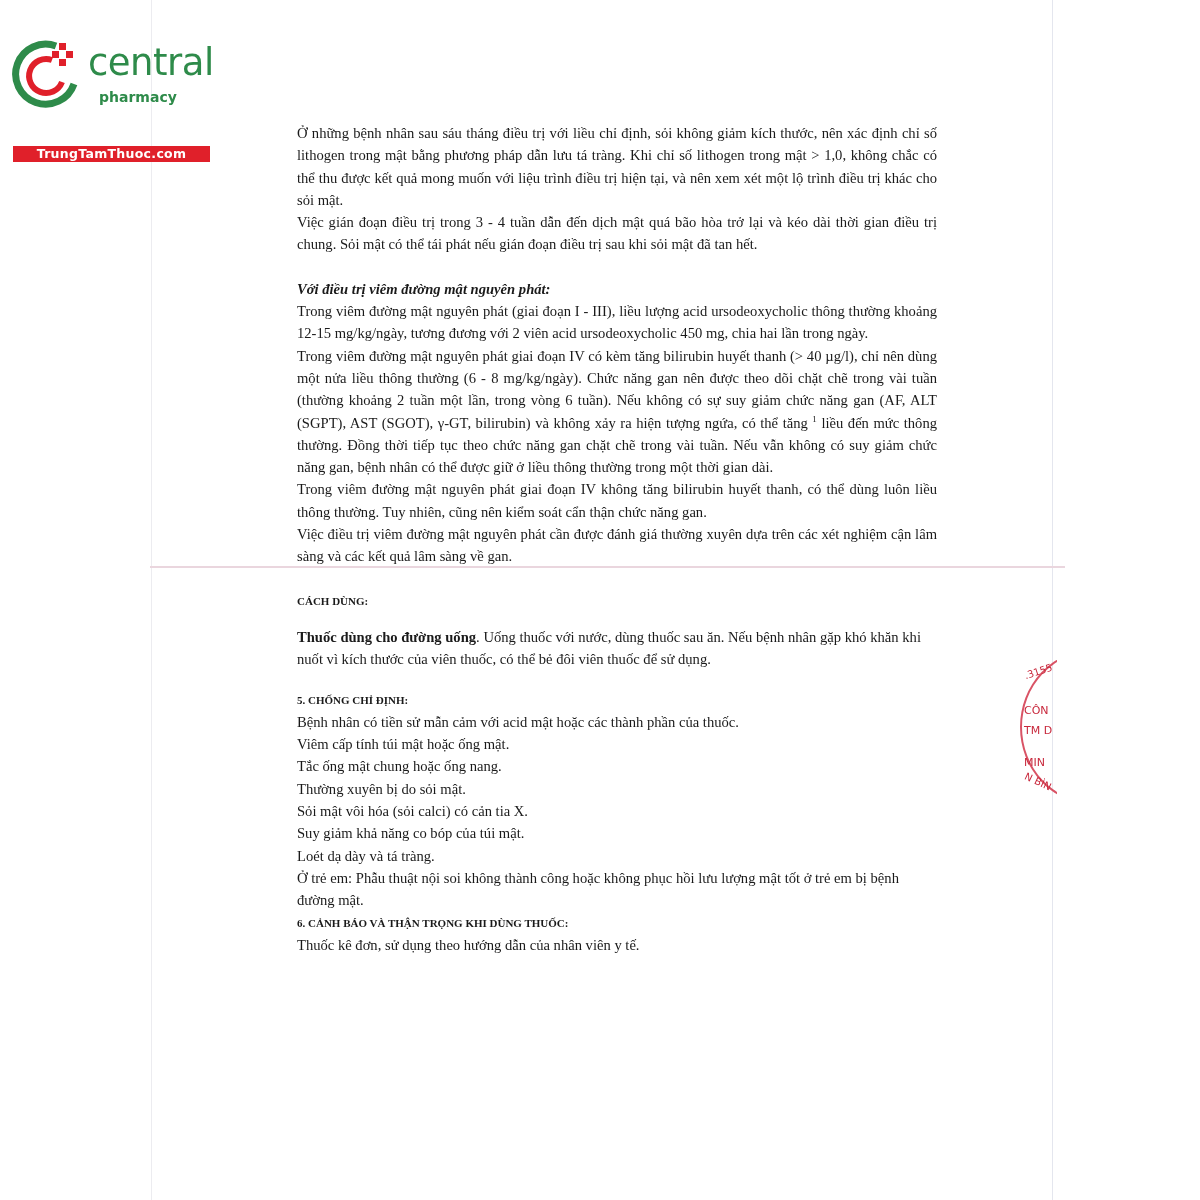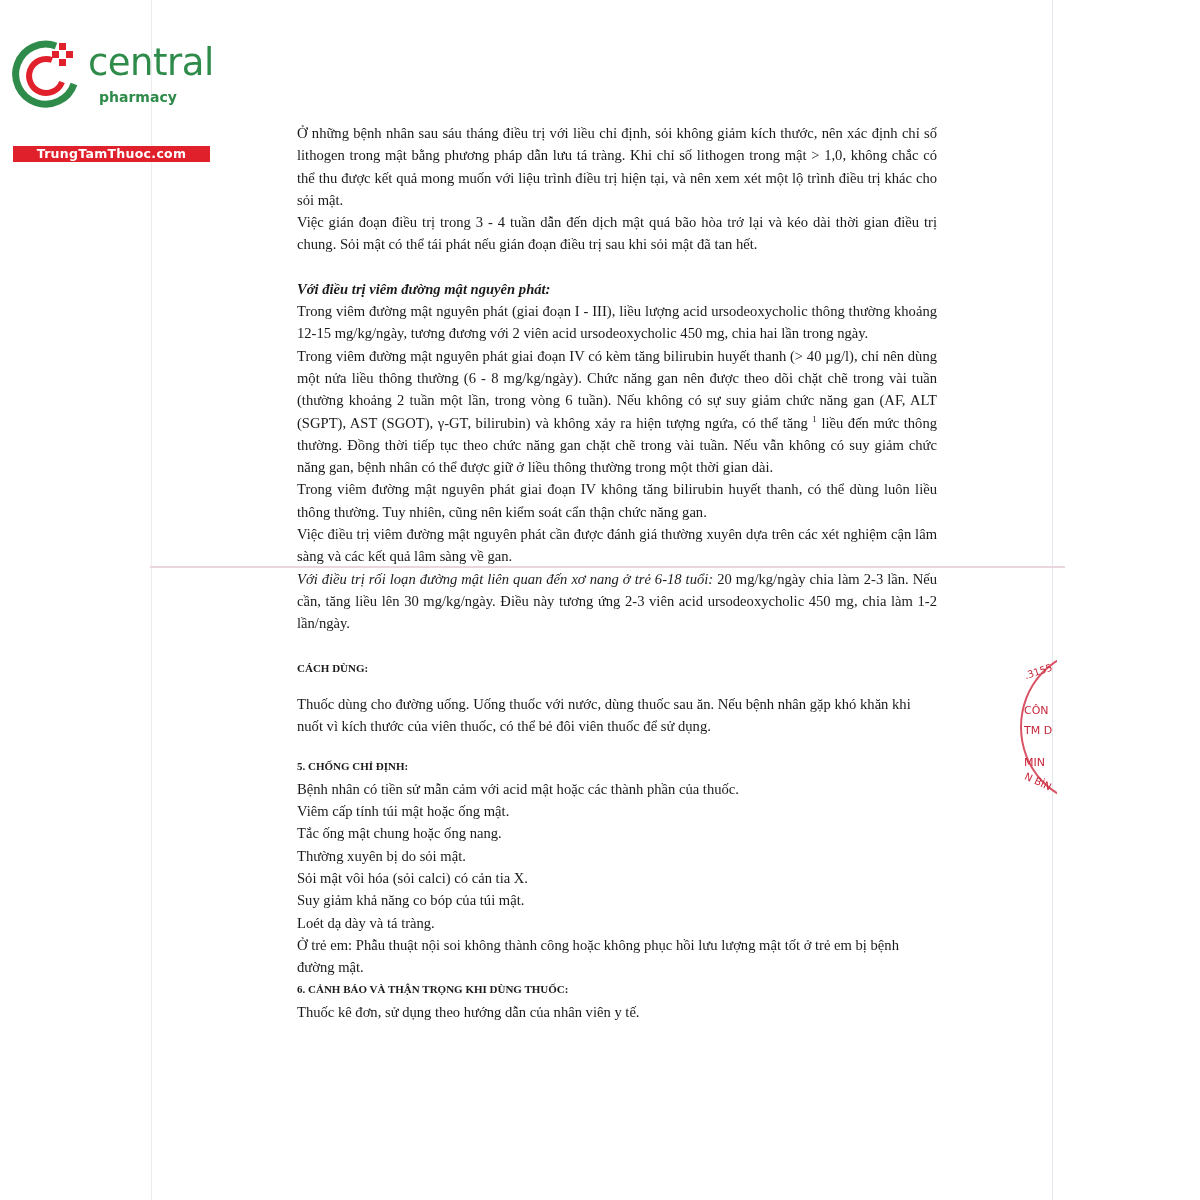--- a/index.html
+++ b/index.html
@@ -110,21 +110,21 @@
     .subhead {
       font-style: italic;
       font-weight: bold;
     }
     .italic { font-style: italic; }
     .heading {
       font-weight: bold;
       font-size: 11px;
       margin: 0;
     }
-    .bold { font-weight: normal; }
+    .bold { font-weight: bold; }
     sup { font-size: 9px; line-height: 0; }
     .left { text-align: left !important; }
 
     
     .stamp {
       position: absolute;
       left: 1012px;
       top: 648px;
       width: 45px;
       height: 160px;
@@ -178,21 +178,20 @@
   <p>Ở những bệnh nhân sau sáu tháng điều trị với liều chỉ định, sỏi không giảm kích thước, nên xác định chỉ số lithogen trong mật bằng phương pháp dẫn lưu tá tràng. Khi chỉ số lithogen trong mật &gt; 1,0, không chắc có thể thu được kết quả mong muốn với liệu trình điều trị hiện tại, và nên xem xét một lộ trình điều trị khác cho sỏi mật.</p>
   <p>Việc gián đoạn điều trị trong 3 - 4 tuần dẫn đến dịch mật quá bão hòa trở lại và kéo dài thời gian điều trị chung. Sỏi mật có thể tái phát nếu gián đoạn điều trị sau khi sỏi mật đã tan hết.</p>
 
   <div class="gap"></div>
 
   <p class="subhead">Với điều trị viêm đường mật nguyên phát:</p>
   <p>Trong viêm đường mật nguyên phát (giai đoạn I - III), liều lượng acid ursodeoxycholic thông thường khoảng 12-15 mg/kg/ngày, tương đương với 2 viên acid ursodeoxycholic 450 mg, chia hai lần trong ngày.</p>
   <p><span>Trong viêm đường mật nguyên phát giai đoạn IV có kèm tăng bilirubin huyết thanh (&gt; 40 µg/l), chỉ nên dùng một nửa liều thông thường (6 - 8 mg/kg/ngày). Chức năng gan nên được theo dõi chặt chẽ trong vài tuần (thường khoảng 2 tuần một lần, trong vòng 6 tuần). Nếu không có sự suy giảm chức năng gan (AF, ALT (SGPT), AST (SGOT), γ-GT, bilirubin) và không xảy ra hiện tượng ngứa, có thể tăng </span><sup>1</sup><span> liều đến mức thông thường. Đồng thời tiếp tục theo chức năng gan chặt chẽ trong vài tuần. Nếu vẫn không có suy giảm chức năng gan, bệnh nhân có thể được giữ ở liều thông thường trong một thời gian dài.</span></p>
   <p>Trong viêm đường mật nguyên phát giai đoạn IV không tăng bilirubin huyết thanh, có thể dùng luôn liều thông thường. Tuy nhiên, cũng nên kiểm soát cẩn thận chức năng gan.</p>
   <p>Việc điều trị viêm đường mật nguyên phát cần được đánh giá thường xuyên dựa trên các xét nghiệm cận lâm sàng và các kết quả lâm sàng về gan.</p>
-  <p><span class="italic">Với điều trị rối loạn đường mật liên quan đến xơ nang ở trẻ 6-18 tuổi:</span><span> 20 mg/kg/ngày chia làm 2-3 lần. Nếu cần, tăng liều lên 30 mg/kg/ngày. Điều này tương ứng 2-3 viên acid ursodeoxycholic 450 mg, chia làm 1-2 lần/ngày.</span></p>
 
   <div class="gap"></div>
 
   <p class="heading">CÁCH DÙNG:</p>
   <div class="gap-small"></div>
   <p class="left"><span class="bold">Thuốc dùng cho đường uống</span><span>. Uống thuốc với nước, dùng thuốc sau ăn. Nếu bệnh nhân gặp khó khăn khi nuốt vì kích thước của viên thuốc, có thể bẻ đôi viên thuốc để sử dụng.</span></p>
 
   <div class="gap" style="height:18px"></div>
 
   <p class="heading">5. CHỐNG CHỈ ĐỊNH:</p>

